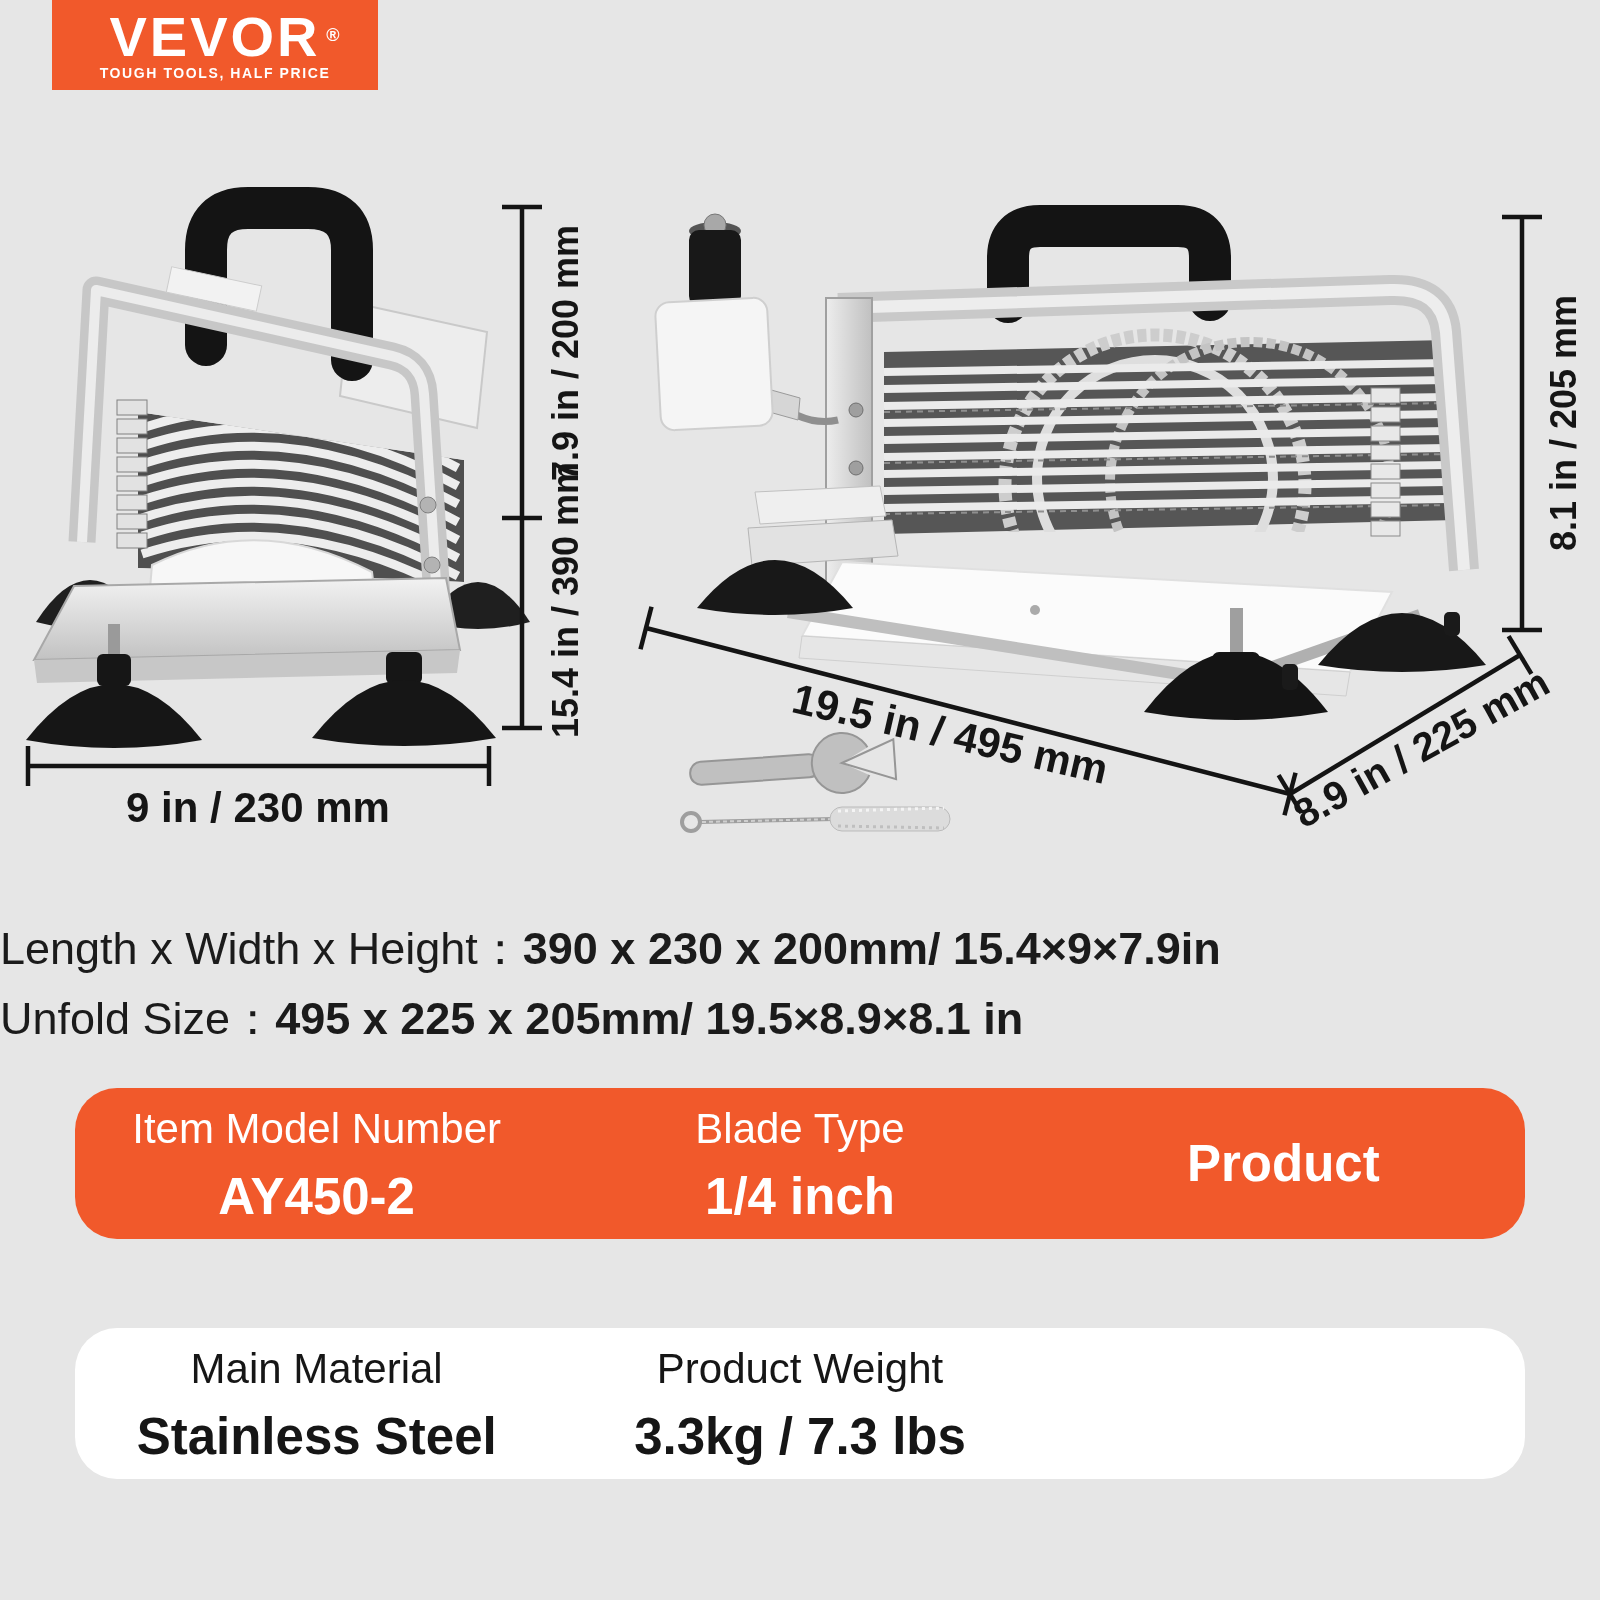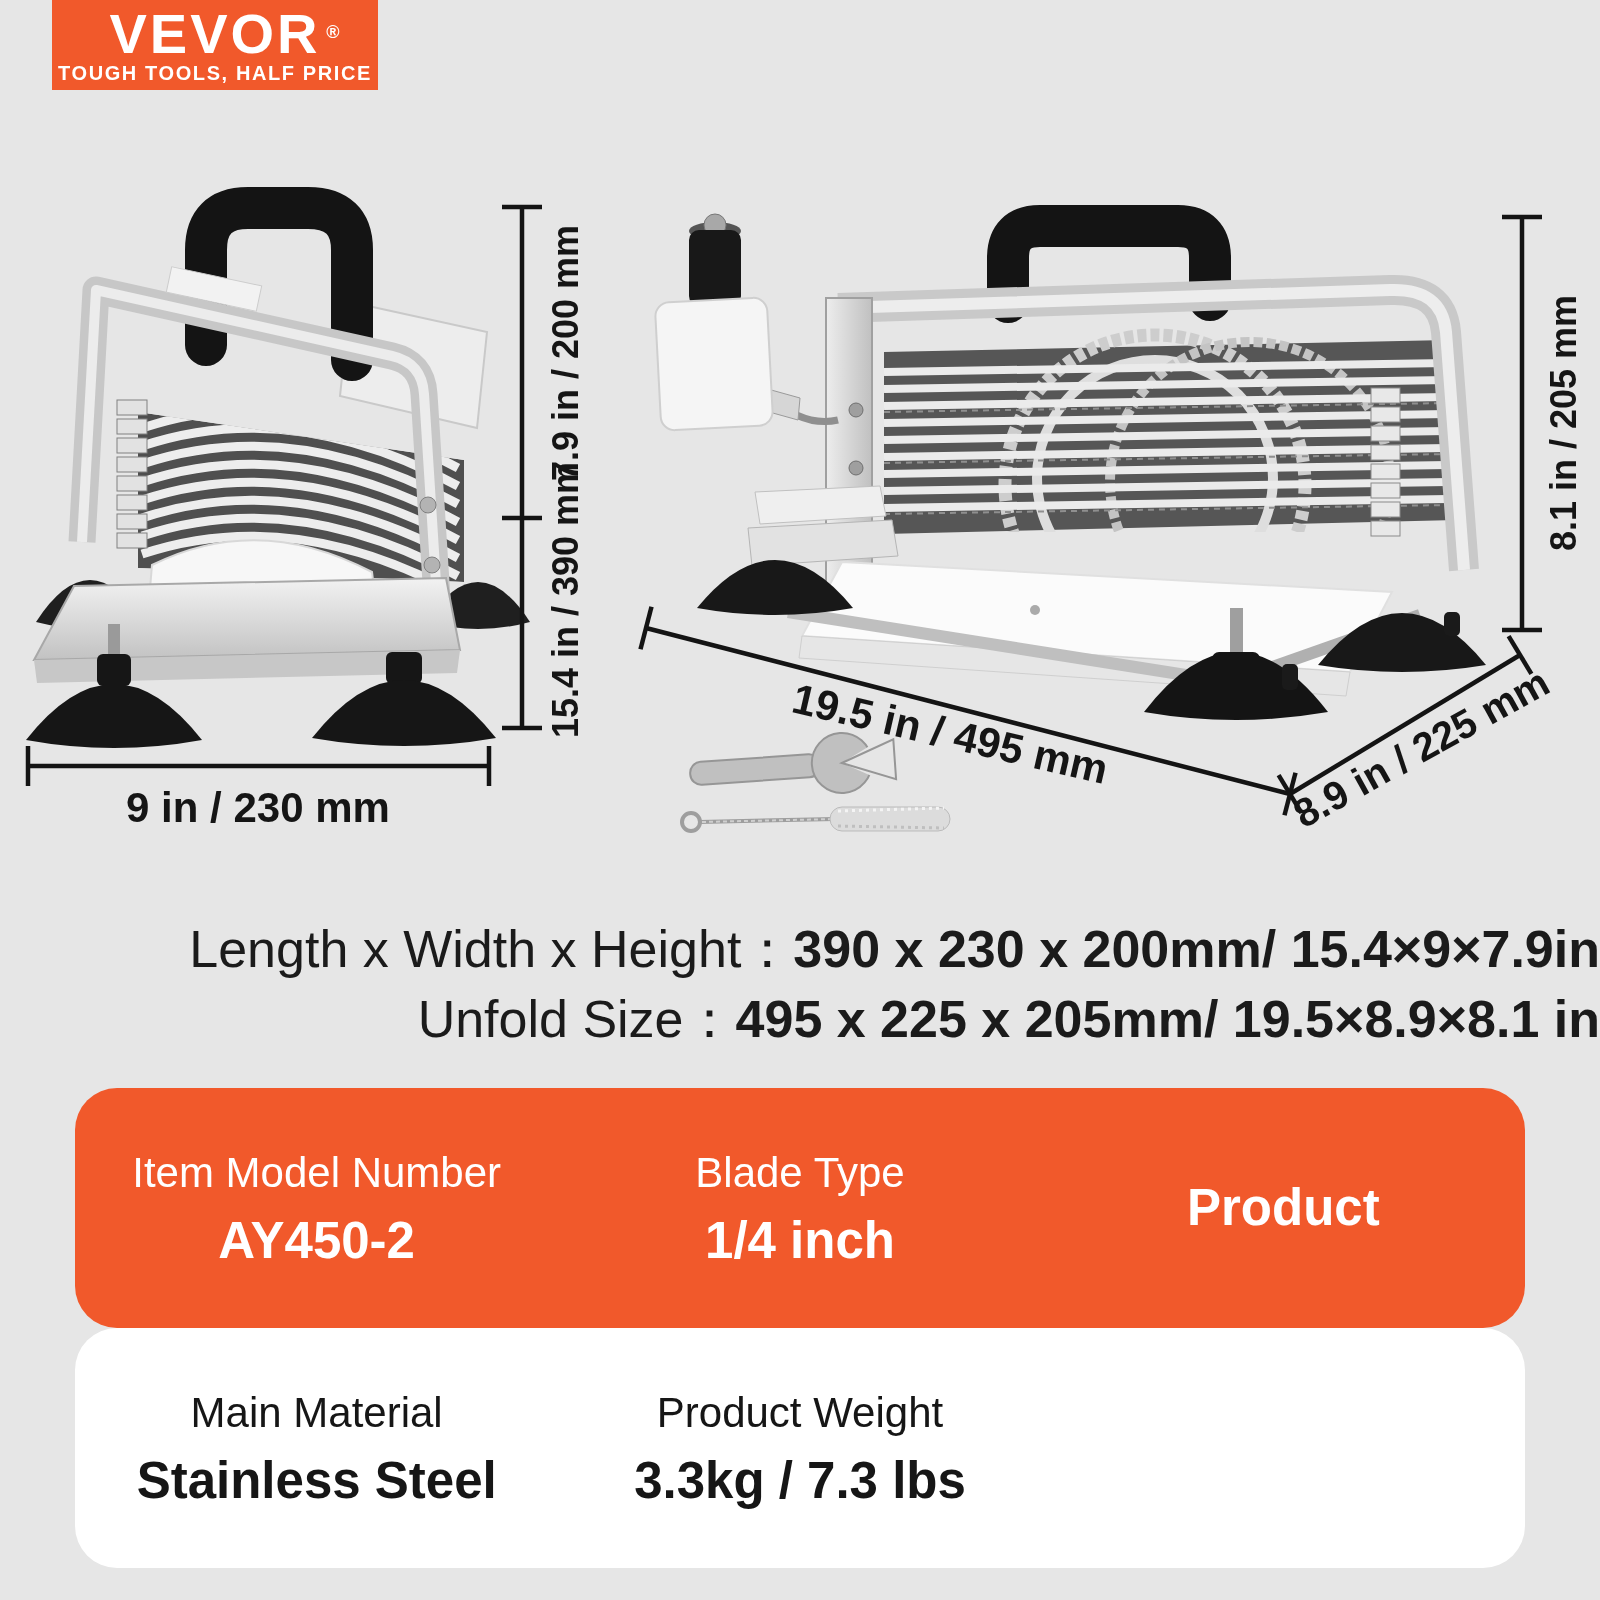--- a/index.html
+++ b/index.html
@@ -4,33 +4,33 @@
 <style>
   html,body{margin:0;padding:0;}
   body{font-family:"Liberation Sans","DejaVu Sans",sans-serif;}
   .canvas{position:relative;width:1600px;height:1600px;background:#E6E6E6;overflow:hidden;}
 
   
   .logo{position:absolute;left:52px;top:0;width:326px;height:90px;background:#F1592B;
         color:#fff;display:flex;flex-direction:column;align-items:center;justify-content:center;}
   .logo .word{font-size:56px;font-weight:bold;letter-spacing:3px;line-height:56px;position:relative;}
   .logo .reg{font-size:18px;font-weight:bold;position:absolute;top:-2px;right:-22px;}
-  .logo .tag{font-size:20px;font-weight:bold;letter-spacing:1.6px;margin-top:0;text-align:center;}
+  .logo .tag{font-size:14px;font-weight:bold;letter-spacing:1.6px;margin-top:0;text-align:center;}
 
   
   .diagram{position:absolute;left:0;top:0;width:1600px;height:880px;}
   svg text{font-family:"Liberation Sans","DejaVu Sans",sans-serif;fill:#151515;}
 
   
-  .summary{position:absolute;left:0;top:914px;width:1600px;text-align:right;color:#1b1b1b;
-           font-size:52px;line-height:70px;}
+  .summary{position:absolute;left:0;top:914px;width:1600px;text-align:left;color:#1b1b1b;
+           font-size:45px;line-height:70px;}
   .summary .val{font-weight:bold;}
 
   
-  .spec{position:absolute;left:75px;width:1450px;height:240px;border-radius:42px;
+  .spec{position:absolute;left:75px;width:1450px;height:151px;border-radius:42px;
         display:grid;grid-template-columns:1fr 1fr 1fr;align-items:center;}
   .spec .cell{display:flex;flex-direction:column;align-items:center;gap:20px;}
   .spec .lbl{font-size:42px;line-height:46px;}
   .spec .val{font-size:51px;line-height:50px;font-weight:bold;}
   .spec-orange{top:1088px;background:#F1592B;color:#ffffff;}
   .spec-white{top:1328px;background:#ffffff;color:#161616;}
 </style>
 </head>
 <body>
 

